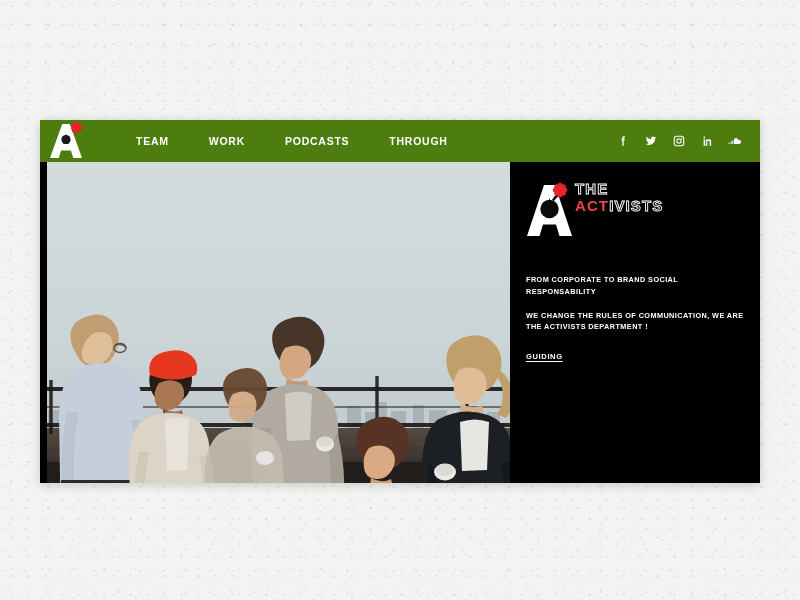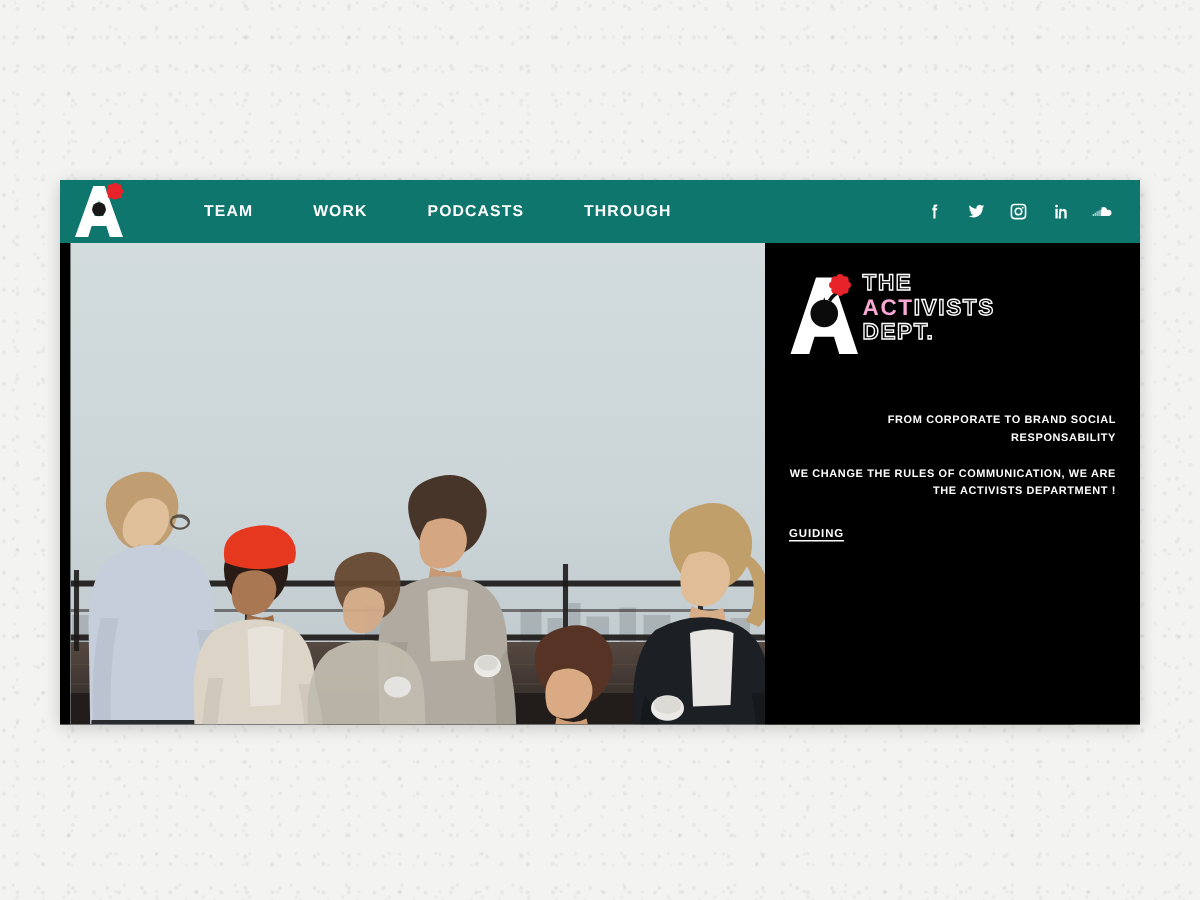--- a/index.html
+++ b/index.html
@@ -43,21 +43,21 @@
     box-shadow: 0 2px 10px rgba(0,0,0,.18);
     overflow: hidden;
   }
 
   
   #navbar {
     position: absolute;
     left: 0; top: 0;
     width: 720px;
     height: 42px;
-    background: #0f766e;
+    background: #4d7c0f;
     display: flex;
     align-items: center;
   }
   #nav-logo {
     width: 46px;
     height: 42px;
     margin-left: 7px;
     position: relative;
     flex: 0 0 auto;
   }
@@ -154,39 +154,38 @@
     font-weight: bold;
     letter-spacing: 1.1px;
     line-height: 16.5px;
     white-space: nowrap;
   }
   .brand-outline {
     color: transparent;
     -webkit-text-stroke: 0.9px #ffffff;
   }
   .brand-solid {
-    color: #f9a8d4;
+    color: #ef4444;
     -webkit-text-stroke: 0px;
   }
 
   
   #copy-block {
     position: absolute;
     left: 16px;
     top: 112px;
     width: 218px;
   }
   .copy-p {
     color: #ffffff;
     font-size: 7.3px;
     font-weight: bold;
     letter-spacing: .42px;
     line-height: 11.8px;
     margin: 0 0 12px 0;
-    text-align: right;
   }
   .copy-p.gap-extra { margin-bottom: 18px; }
   #scroll-link {
     display: inline-block;
     color: #ffffff;
     font-size: 7.6px;
     font-weight: bold;
     letter-spacing: .6px;
     text-decoration: underline;
     text-underline-offset: 2px;
@@ -411,21 +410,20 @@
             <ellipse cx="-3.2" cy="-3.2" rx="2.6" ry="2.6"></ellipse>
             <ellipse cx="3.2" cy="3.2" rx="2.6" ry="2.6"></ellipse>
             <ellipse cx="3.2" cy="-3.2" rx="2.6" ry="2.6"></ellipse>
             <ellipse cx="-3.2" cy="3.2" rx="2.6" ry="2.6"></ellipse>
           </g>
         </svg>
 
         <div id="brand-words">
           <div class="brand-line brand-outline">THE</div>
           <div class="brand-line"><span class="brand-solid">ACT</span><span class="brand-outline">IVISTS</span></div>
-          <div class="brand-line brand-outline">DEPT.</div>
         </div>
       </div>
 
       <div id="copy-block">
         <p class="copy-p">FROM CORPORATE TO BRAND SOCIAL RESPONSABILITY</p>
         <p class="copy-p">WE CHANGE THE RULES OF COMMUNICATION, WE ARE THE ACTIVISTS DEPARTMENT !</p>
         <a id="scroll-link">GUIDING</a>
       </div>
 
     </div>

